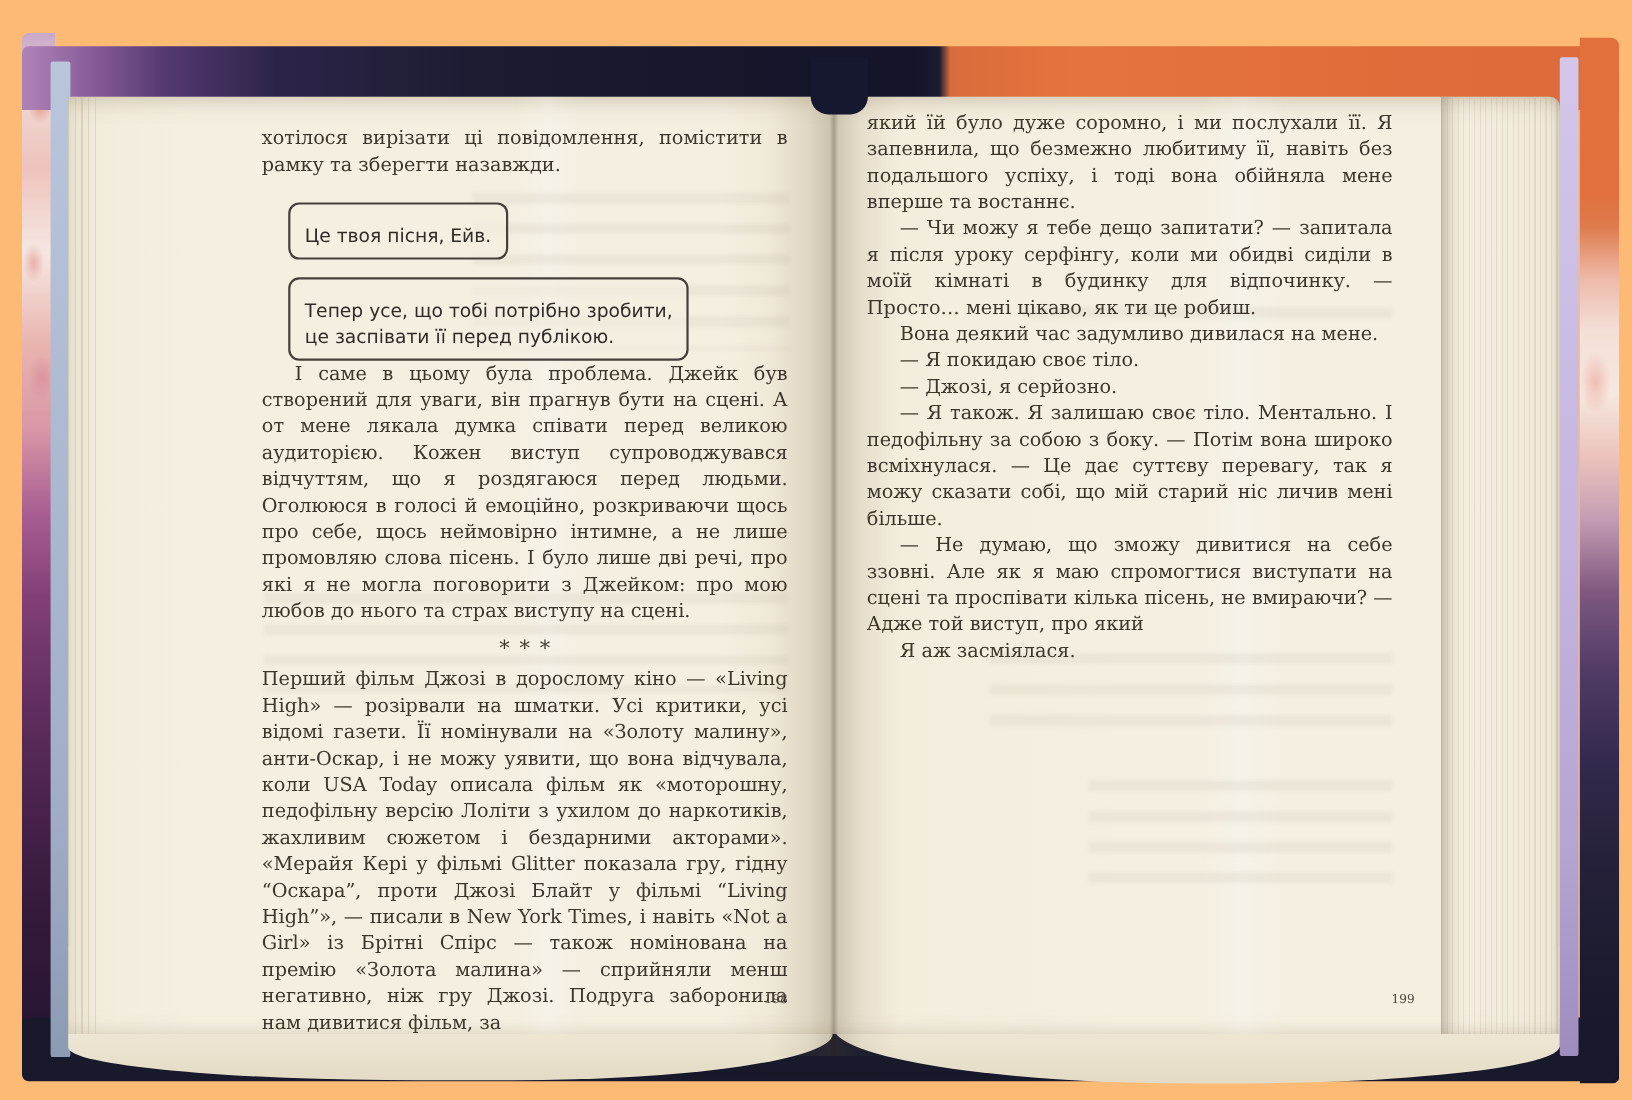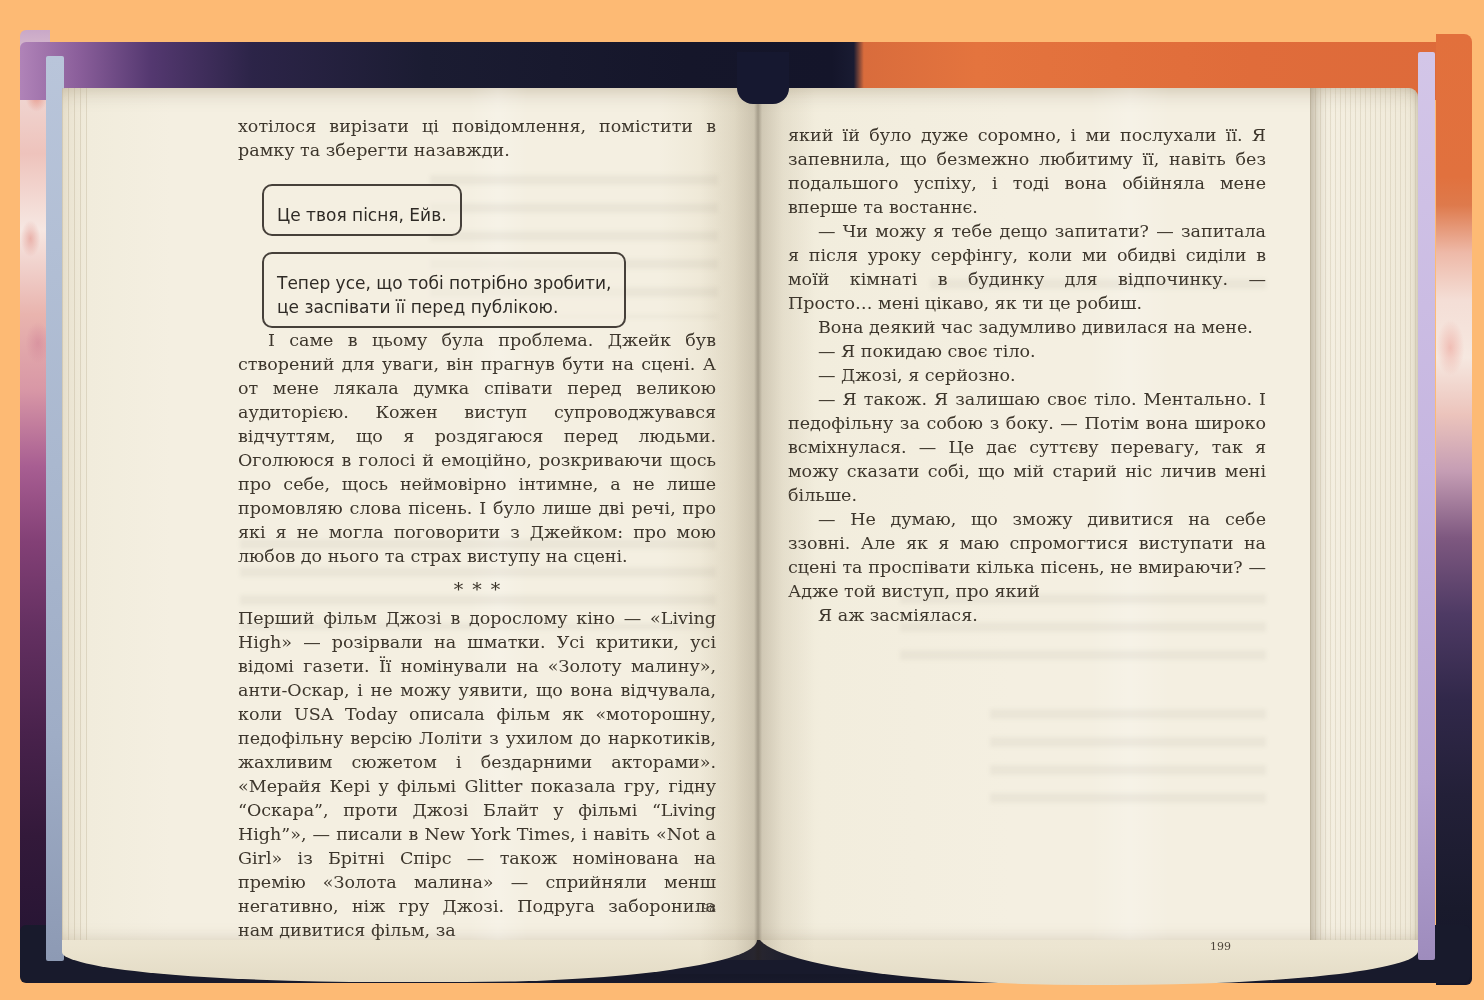--- a/index.html
+++ b/index.html
@@ -62,35 +62,35 @@
   .ghost.g1{left:430px;top:166px;width:288px;height:152px;}
   .ghost.g2{left:240px;top:530px;width:476px;height:100px;}
   .ghost.g3{left:930px;top:270px;width:336px;height:34px;}
   .ghost.g4{left:900px;top:585px;width:366px;height:86px;}
   .ghost.g5{left:990px;top:700px;width:276px;height:104px;}
 
   
   .text-col{position:absolute;width:478px;font-size:17.5px;line-height:24px;color:#3d362c;
     text-align:justify;}
   .text-left{left:238px;top:114px;}
-  .text-right{left:788px;top:123px;}
+  .text-right{left:788px;top:100px;}
   .p{margin:0;}
   .ind{text-indent:30px;}
   .bubble{width:fit-content;border:2px solid #46403a;border-radius:10px;padding:17px 13px 7px;
     margin:22px 14px 0 24px;font-family:"DejaVu Sans","Liberation Sans",sans-serif;
     font-size:17px;line-height:24px;color:#2f2b26;text-align:left;background:rgba(244,239,225,.55);}
   .bubble.second{margin-top:16px;}
   .bubble span{display:block;white-space:nowrap;}
   .para-problem{}
   .separator{margin:9px 0 5px;text-align:center;letter-spacing:9px;font-size:19px;color:#3d362c;
     text-indent:9px;}
   .pagenum{position:absolute;width:478px;top:902px;text-align:right;font-size:11px;color:#4c443a;
     z-index:5;}
   .pn-left{left:238px;}
-  .pn-right{left:753px;margin-top:38px;}
+  .pn-right{left:808px;}
 </style>
 </head>
 <body>
 
 <div class="scene">
 
   <div class="cover-left"></div>
   <div class="cover-top"></div>
   <div class="cover-right"></div>
   <div class="cover-bottom"></div>

